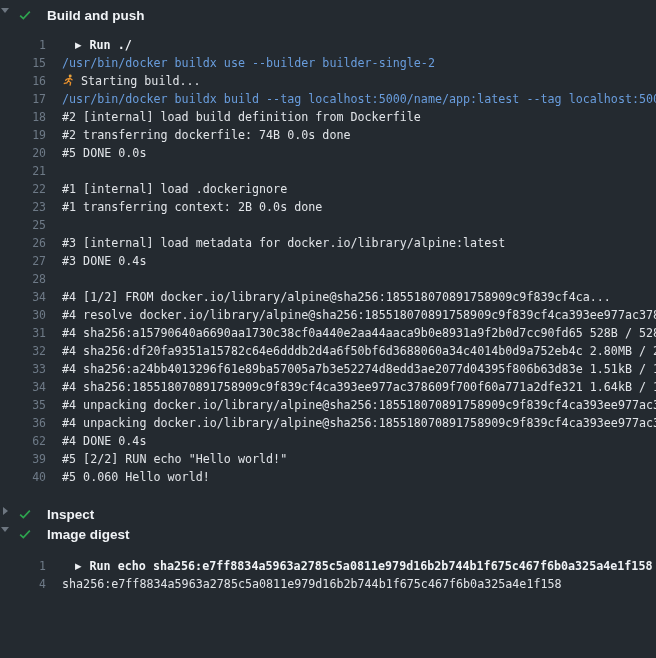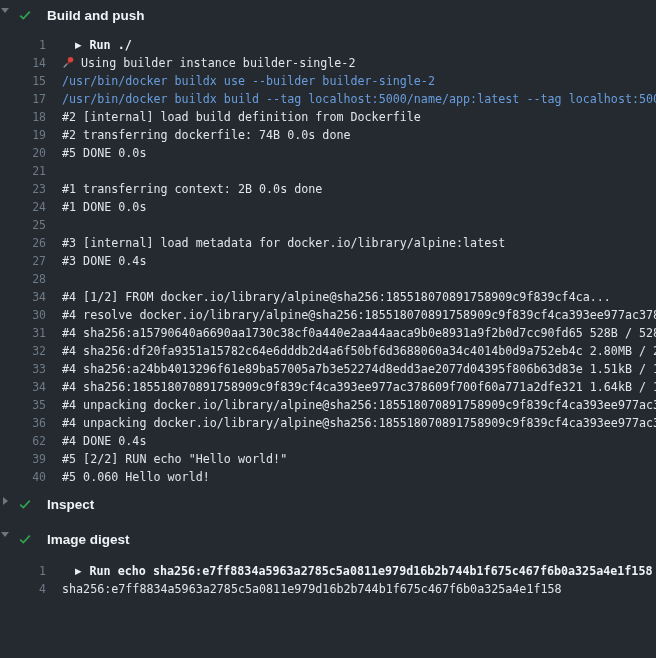--- a/index.html
+++ b/index.html
@@ -21,22 +21,22 @@
   .row{display:flex;height:18px;line-height:18px;width:656px}
   .ln{flex:none;width:46px;text-align:right;color:#6e7a87;font-size:11.5px;cursor:pointer;user-select:none}
   .ct{flex:1;margin-left:16px;white-space:pre;overflow:hidden;color:#e1e4e8;font-size:11.7px}
   .ct.cmd{color:#699ddd}
   .ct.run{color:#f0f3f6;font-weight:700;padding-left:13px}
   .play{font-family:"DejaVu Sans",sans-serif;font-size:8.5px;margin-right:8px;color:#edf0f3;display:inline-block;transform:translateY(-1px)}
   .emoji{display:inline-block;width:13px;height:13px;margin-right:6px;vertical-align:-2px}
   
   .sec-0 .hdr{margin-top:8px}
   .sec-0 .lines{margin-top:8px}
-  .sec-1 .hdr{margin-top:11px}
-  .sec-2 .hdr{margin-top:15px}
+  .sec-1 .hdr{margin-top:21px}
+  .sec-2 .hdr{}
   .sec-2 .lines{margin-top:10px}
 </style>
 </head>
 <body>
 
 <main>
     <section class="sec sec-0">
       <div class="hdr">
         <span class="tri-wrap">
           <span class="tri-down"></span>
@@ -47,30 +47,29 @@
           </svg>
         </span>
         <span class="hdr-label">Build and push</span>
       </div>
       <div class="lines">
         <div class="row">
           <span class="ln">1</span>
           <span class="ct run"><span class="play">▶</span><span>Run ./</span></span>
         </div>
         <div class="row">
-          <span class="ln">14</span>
-          <span class="ct plain"><span class="emoji"><svg width="13" height="13" viewBox="0 0 14 14">
-                <line x1="5.6" y1="8.4" x2="1.8" y2="12.2" stroke="#9aa5b1" stroke-width="1.3"></line>
-                <circle cx="9.2" cy="4" r="3" fill="#d8403a"></circle>
-                <path d="M6.6 5.8 L8.4 7.6 L4.8 9.4 Z" fill="#b7322d"></path>
-              </svg></span><span>Using builder instance builder-single-2</span></span>
+          <span class="ln">15</span>
+          <span class="ct cmd"><span>/usr/bin/docker buildx use --builder builder-single-2</span></span>
         </div>
         <div class="row">
-          <span class="ln">15</span>
-          <span class="ct cmd"><span>/usr/bin/docker buildx use --builder builder-single-2</span></span>
+          <span class="ln">16</span>
+          <span class="ct plain"><span class="emoji"><svg width="13" height="13" viewBox="0 0 14 14">
+                <circle cx="8.8" cy="2.1" r="1.6" fill="#e8a33d"></circle>
+                <path d="M8.3 4.2 L6.9 7.2 M8.5 4.5 L10.8 6.3 M8.1 4.7 L5.4 5.4 L3.9 6.8 M6.9 7.2 L9.3 9.3 L8.7 12 M6.9 7.2 L5.2 9.5 L2.5 10.2" fill="none" stroke="#e8912d" stroke-width="1.4" stroke-linecap="round"></path>
+              </svg></span><span>Starting build...</span></span>
         </div>
         <div class="row">
           <span class="ln">17</span>
           <span class="ct cmd"><span>/usr/bin/docker buildx build --tag localhost:5000/name/app:latest --tag localhost:5000</span></span>
         </div>
         <div class="row">
           <span class="ln">18</span>
           <span class="ct plain"><span>#2 [internal] load build definition from Dockerfile</span></span>
         </div>
         <div class="row">
@@ -79,26 +78,26 @@
         </div>
         <div class="row">
           <span class="ln">20</span>
           <span class="ct plain"><span>#5 DONE 0.0s</span></span>
         </div>
         <div class="row">
           <span class="ln">21</span>
           <span class="ct plain"><span></span></span>
         </div>
         <div class="row">
+          <span class="ln">22</span>
+          <span class="ct plain"><span>#1 [internal] load .dockerignore</span></span>
+        </div>
+        <div class="row">
           <span class="ln">23</span>
           <span class="ct plain"><span>#1 transferring context: 2B 0.0s done</span></span>
-        </div>
-        <div class="row">
-          <span class="ln">24</span>
-          <span class="ct plain"><span>#1 DONE 0.0s</span></span>
         </div>
         <div class="row">
           <span class="ln">25</span>
           <span class="ct plain"><span></span></span>
         </div>
         <div class="row">
           <span class="ln">26</span>
           <span class="ct plain"><span>#3 [internal] load metadata for docker.io/library/alpine:latest</span></span>
         </div>
         <div class="row">

